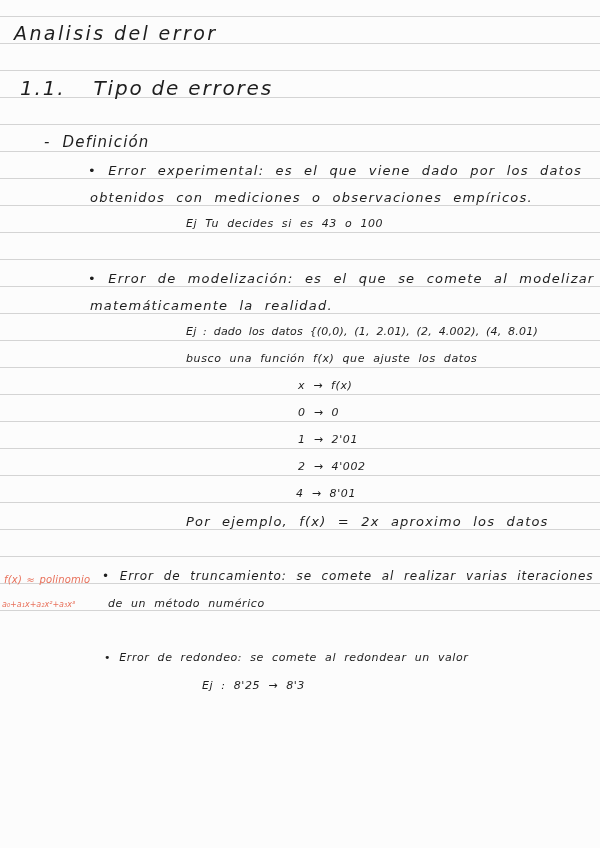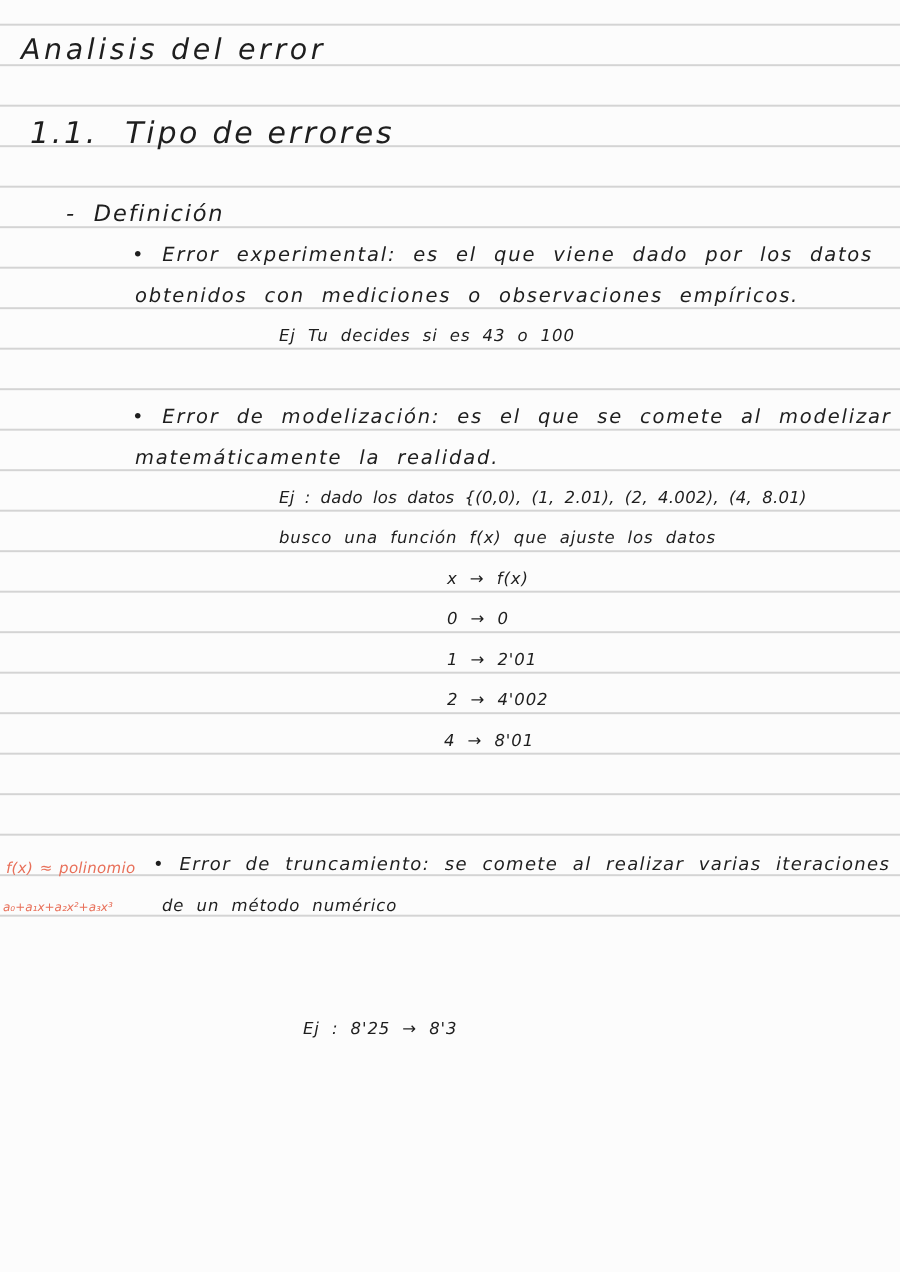--- a/index.html
+++ b/index.html
@@ -40,21 +40,21 @@
 </style>
 </head>
 <body>
 
 <div class="page">
 
   <div class="ink h1" style="left:14px; top:24px;">Analisis del error</div>
 
   <div class="ink h2" style="left:20px; top:78px;">
     <span>1.1.</span>
-    <span style="margin-left:10px;">Tipo de errores</span>
+    <span style="margin-left:20px;">Tipo de errores</span>
   </div>
 
   <div class="ink t" style="left:44px; top:135px; font-size:15px;">- Definición</div>
 
   <div class="ink t" style="left:90px; top:191px;">obtenidos con mediciones o observaciones empíricos.</div>
   <div class="ink t" style="left:88px; top:164px;">
     <span class="bullet">•</span>
     <span>Error experimental: es el que viene dado por los datos</span>
   </div>
   <div class="ink s" style="left:186px; top:218px;">Ej  Tu decides si es 43 o 100</div>
@@ -66,24 +66,29 @@
   <div class="ink t" style="left:90px; top:299px;">matemáticamente la realidad.</div>
   <div class="ink s" style="left:186px; top:326px; letter-spacing:0.2px; word-spacing:3px;">Ej : dado los datos {(0,0), (1, 2.01), (2, 4.002), (4, 8.01)</div>
   <div class="ink s" style="left:186px; top:353px;">busco una función f(x) que ajuste los datos</div>
 
   <div class="ink s" style="left:298px; top:380px;">x → f(x)</div>
   <div class="ink s" style="left:298px; top:407px;">0 → 0</div>
   <div class="ink s" style="left:298px; top:434px;">1 → 2'01</div>
   <div class="ink s" style="left:298px; top:461px;">2 → 4'002</div>
   <div class="ink s" style="left:296px; top:488px;">4 → 8'01</div>
 
+  <div class="ink t" style="left:186px; top:515px;">Por ejemplo, f(x) = 2x  aproximo los datos</div>
 
   <div class="ink red t" style="left:4px; top:575px;">f(x) ≈ polinomio</div>
   <div class="ink t" style="left:102px; top:570px; font-size:12px; letter-spacing:0.9px; word-spacing:5px;">
     <span class="bullet">•</span>
     <span>Error de truncamiento: se comete al realizar varias iteraciones</span>
   </div>
   <div class="ink red s" style="left:2px; top:601px;">a₀+a₁x+a₂x²+a₃x³</div>
   <div class="ink s" style="left:108px; top:598px;">de un método numérico</div>
 
+  <div class="ink s" style="left:104px; top:652px;">
+    <span class="bullet">•</span>
+    <span>Error de redondeo: se comete al redondear un valor</span>
+  </div>
   <div class="ink s" style="left:202px; top:680px;">Ej : 8'25 → 8'3</div>
 
 </div>
 
 </body></html>

